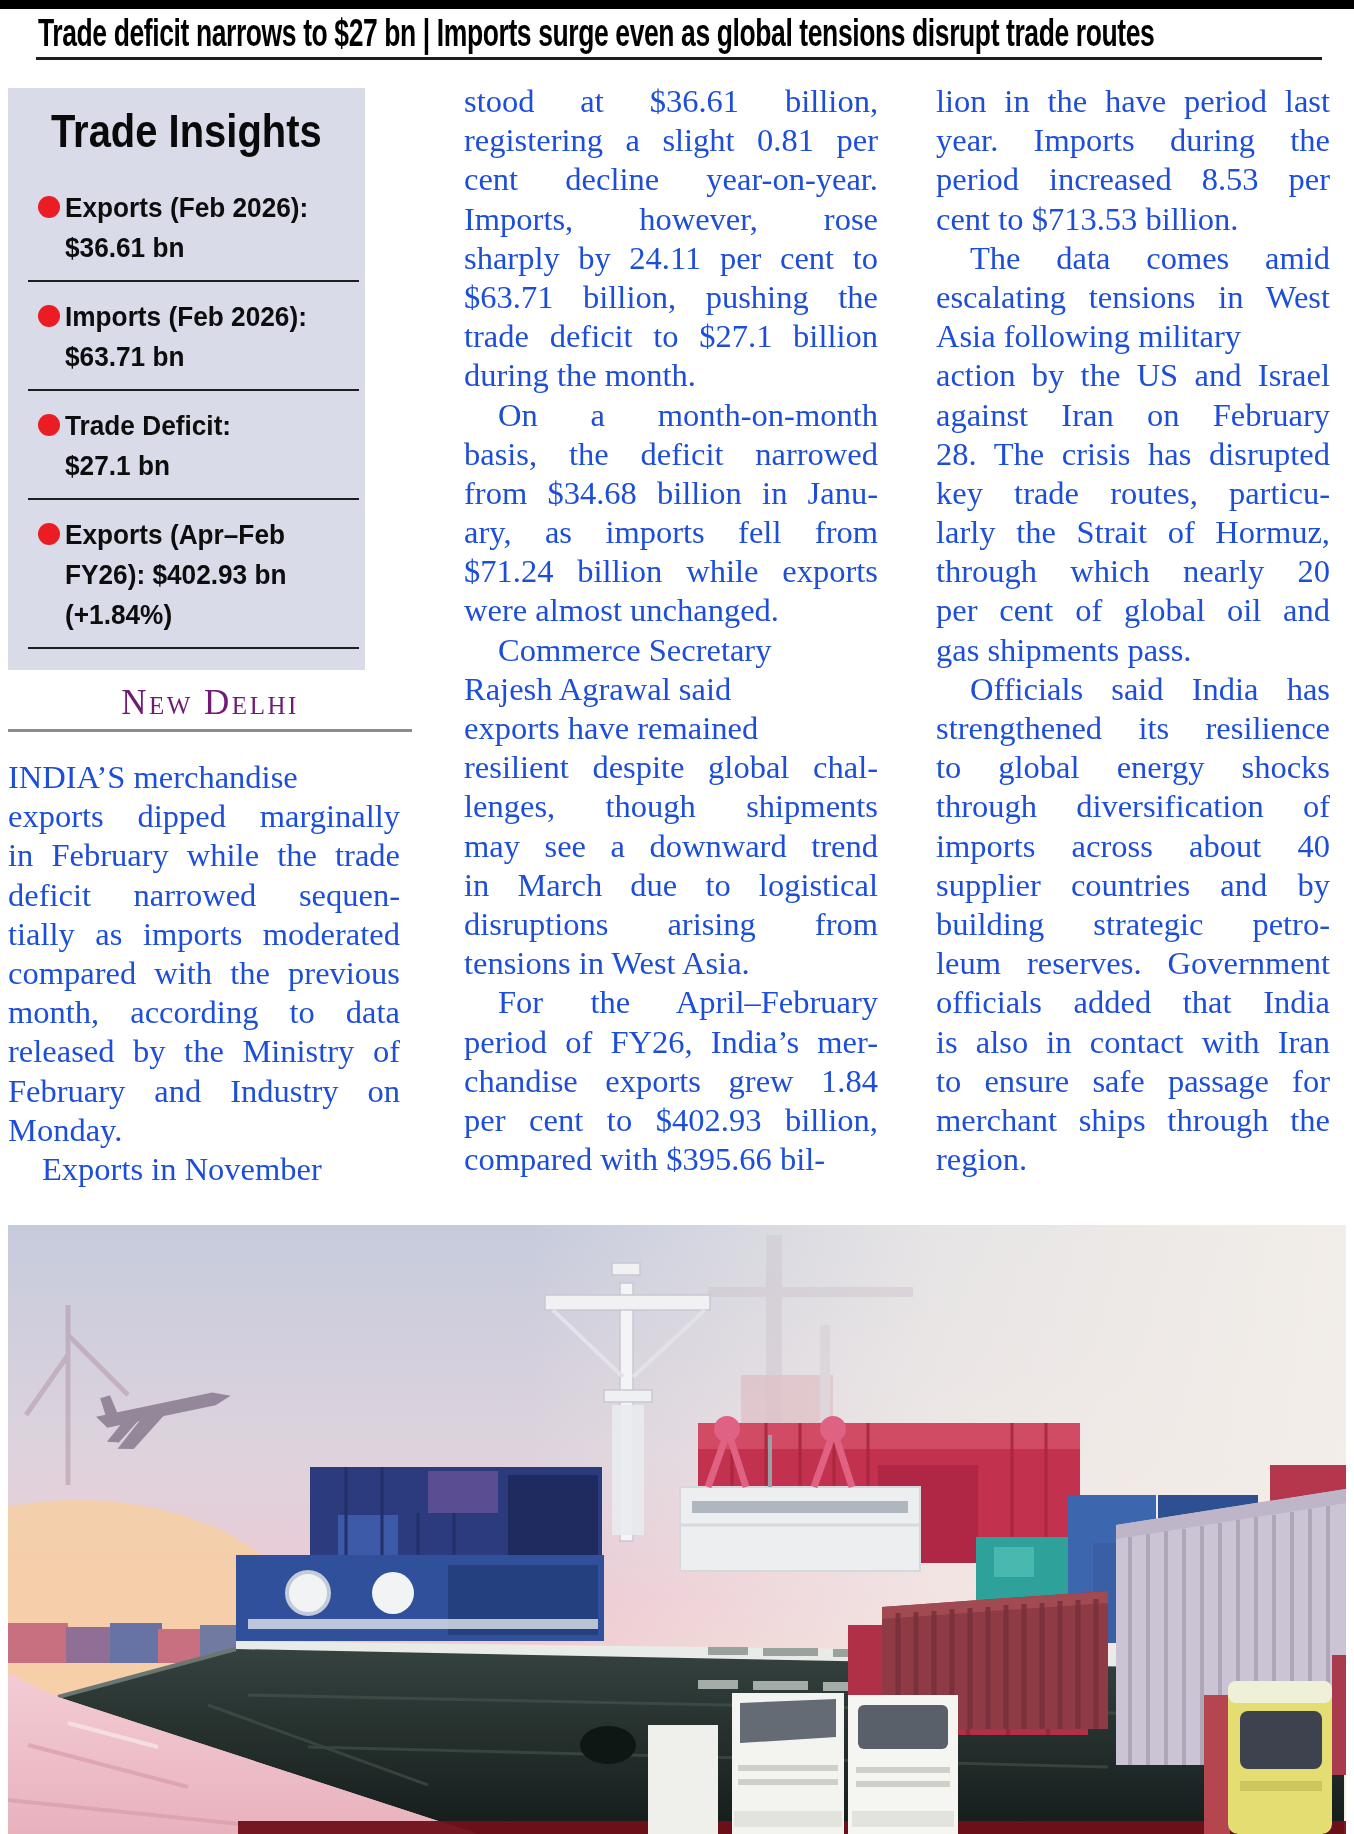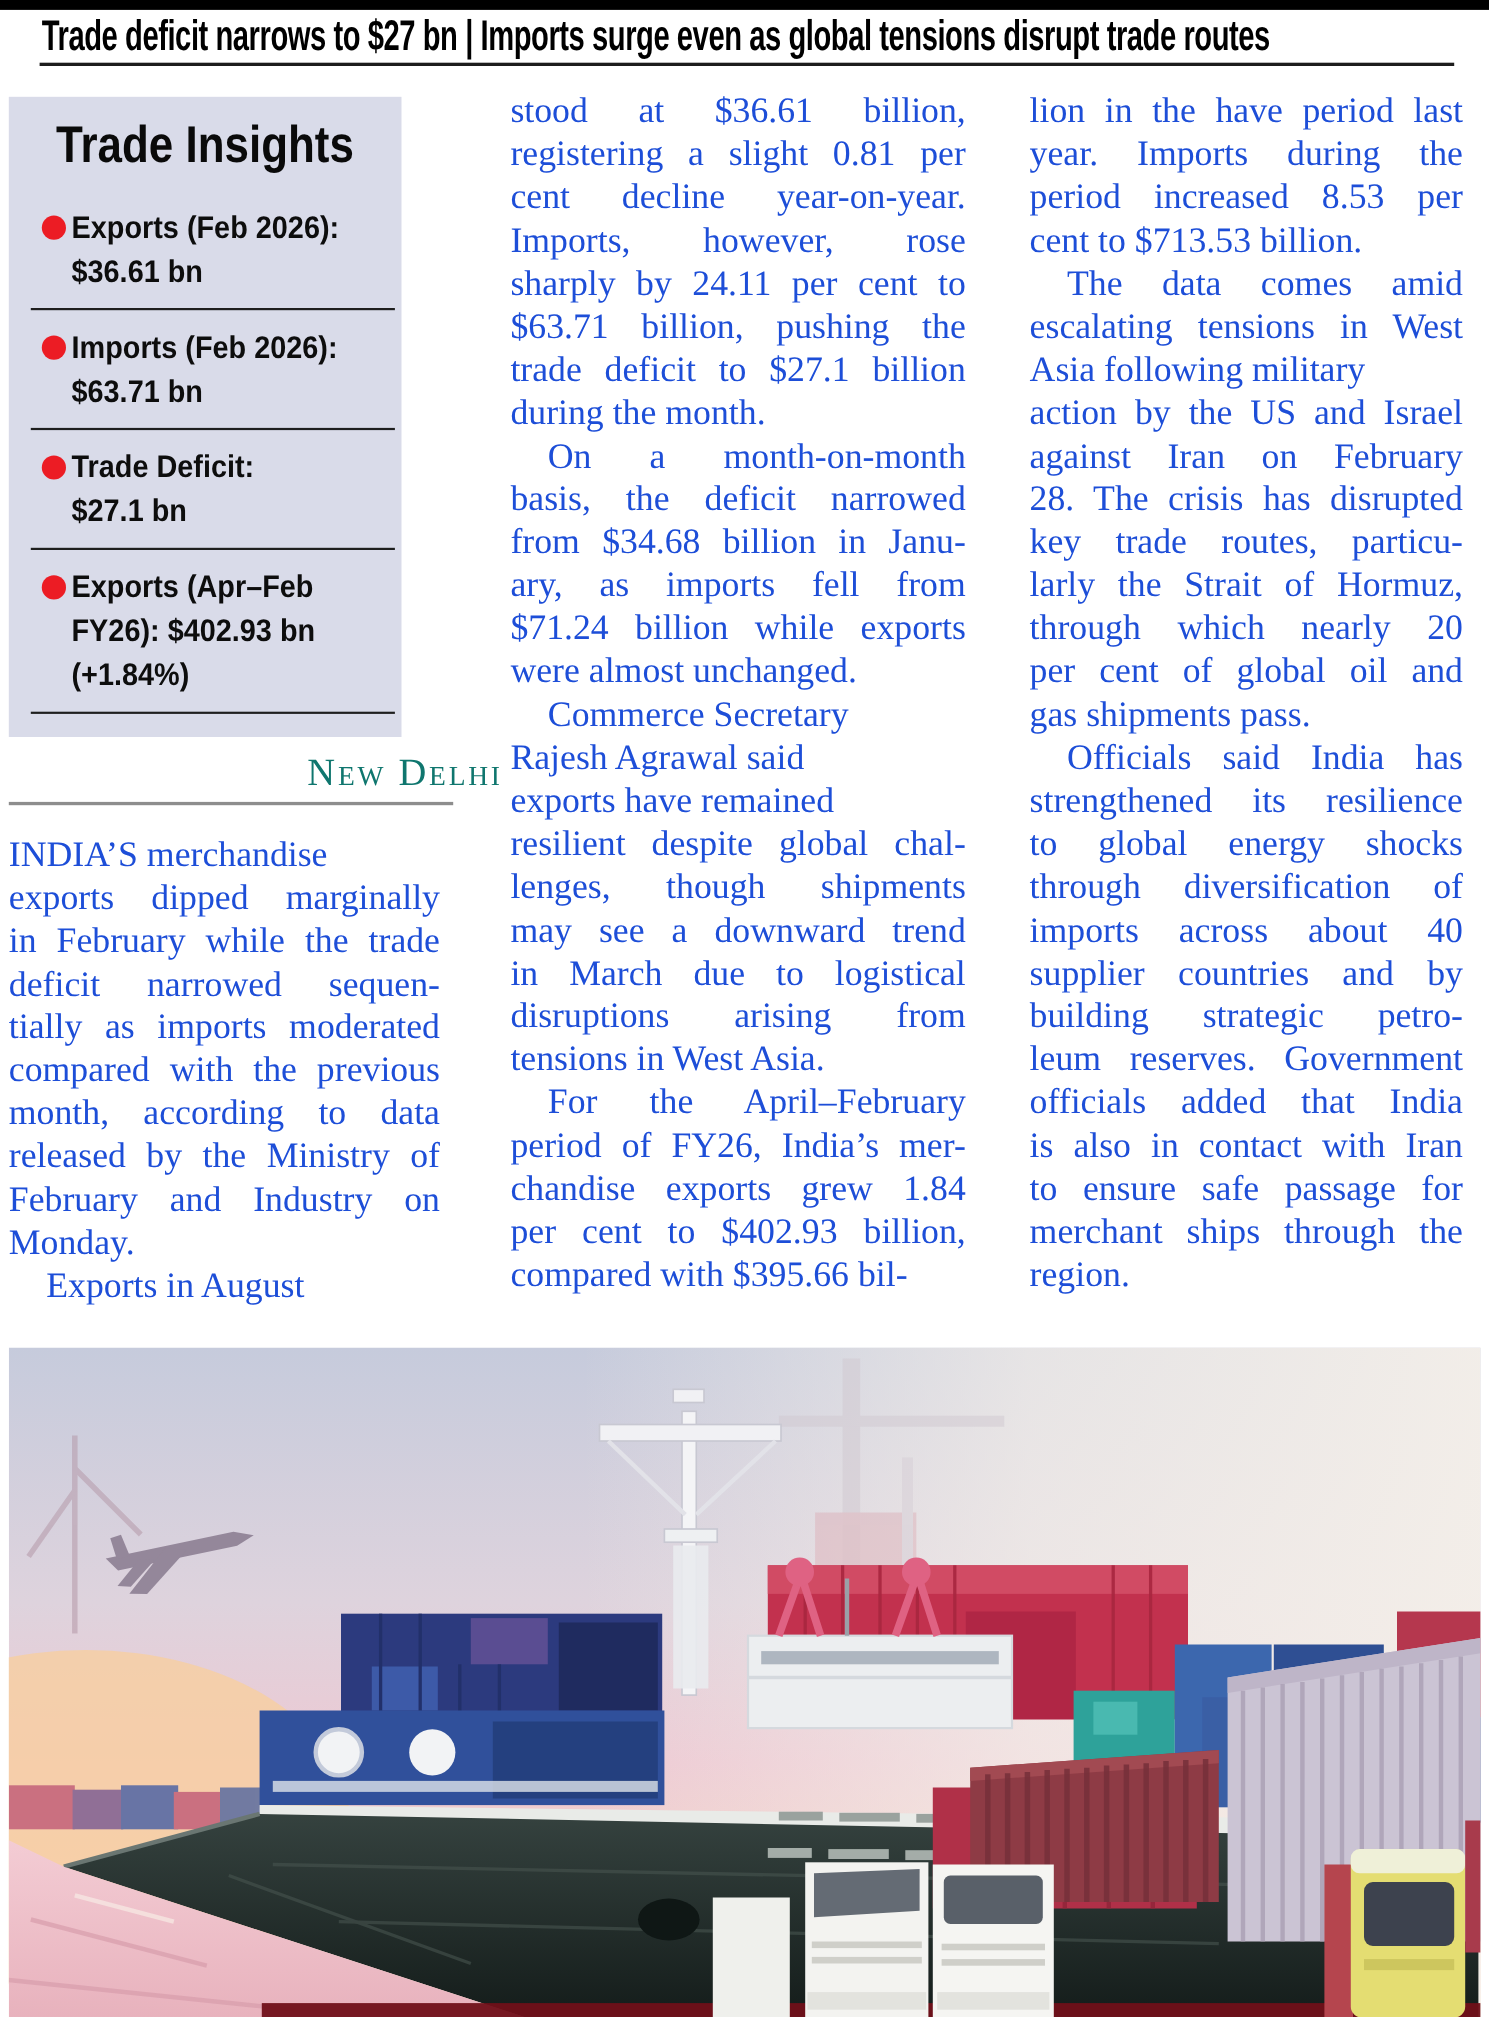--- a/index.html
+++ b/index.html
@@ -18,22 +18,22 @@
   #insights .title-wrap .tspan{display:inline-block;font-family:"Liberation Sans",sans-serif;
        font-weight:bold;font-size:47px;line-height:56px;white-space:nowrap;
        transform:scaleX(.85);transform-origin:50% 50%;color:#0a0a0a;}
   .ins-item{margin:14px 6px 0 20px;padding-bottom:13px;border-bottom:2px solid #1e1e1e;position:relative;}
   .ins-item.first{margin-top:26px;}
   .ins-dot{position:absolute;left:10px;top:9px;width:22px;height:22px;border-radius:50%;}
   .ins-text{display:block;margin-left:37px;font-family:"Liberation Sans",sans-serif;
        font-weight:bold;font-size:28.5px;line-height:40px;white-space:pre-line;
        transform:scaleX(.92);transform-origin:0 0;color:#0d0d0d;}
 
-  #dateline{left:0;top:683px;width:420px;text-align:right;font-variant:small-caps;
-       font-size:35px;line-height:40px;letter-spacing:2.5px;color:#0f766e;padding-left:37px;}
+  #dateline{left:0;top:683px;width:420px;text-align:center;font-variant:small-caps;
+       font-size:35px;line-height:40px;letter-spacing:2.5px;color:#701a75;}
   #daterule{left:8px;top:729px;width:404px;height:3px;background:#8d8d8d;}
 
   .colbody{position:absolute;color:#1d4ed8;}
   #col-left{left:8px;top:758px;width:392px;}
   #col-mid{left:464px;top:82px;width:414px;}
   #col-right{left:936px;top:82px;width:394px;}
   .bl{font-size:32.5px;line-height:39.2px;height:39.2px;overflow:hidden;
       text-align:justify;text-align-last:justify;}
   .bl.fl{text-align-last:left;}
   .bl.ind{text-indent:34px;}
@@ -87,21 +87,21 @@
     <div class="bl fl">INDIA’S merchandise</div>
     <div class="bl">exports dipped marginally</div>
     <div class="bl">in February while the trade</div>
     <div class="bl">deficit narrowed sequen-</div>
     <div class="bl">tially as imports moderated</div>
     <div class="bl">compared with the previous</div>
     <div class="bl">month, according to data</div>
     <div class="bl">released by the Ministry of</div>
     <div class="bl">February and Industry on</div>
     <div class="bl fl">Monday.</div>
-    <div class="bl fl ind">Exports in August</div>
+    <div class="bl fl ind">Exports in November</div>
   </div>
 <div class="colbody" id="col-mid">
     <div class="bl">stood at $36.61 billion,</div>
     <div class="bl">registering a slight 0.81 per</div>
     <div class="bl">cent decline year-on-year.</div>
     <div class="bl">Imports, however, rose</div>
     <div class="bl">sharply by 24.11 per cent to</div>
     <div class="bl">$63.71 billion, pushing the</div>
     <div class="bl">trade deficit to $27.1 billion</div>
     <div class="bl fl">during the month.</div>

